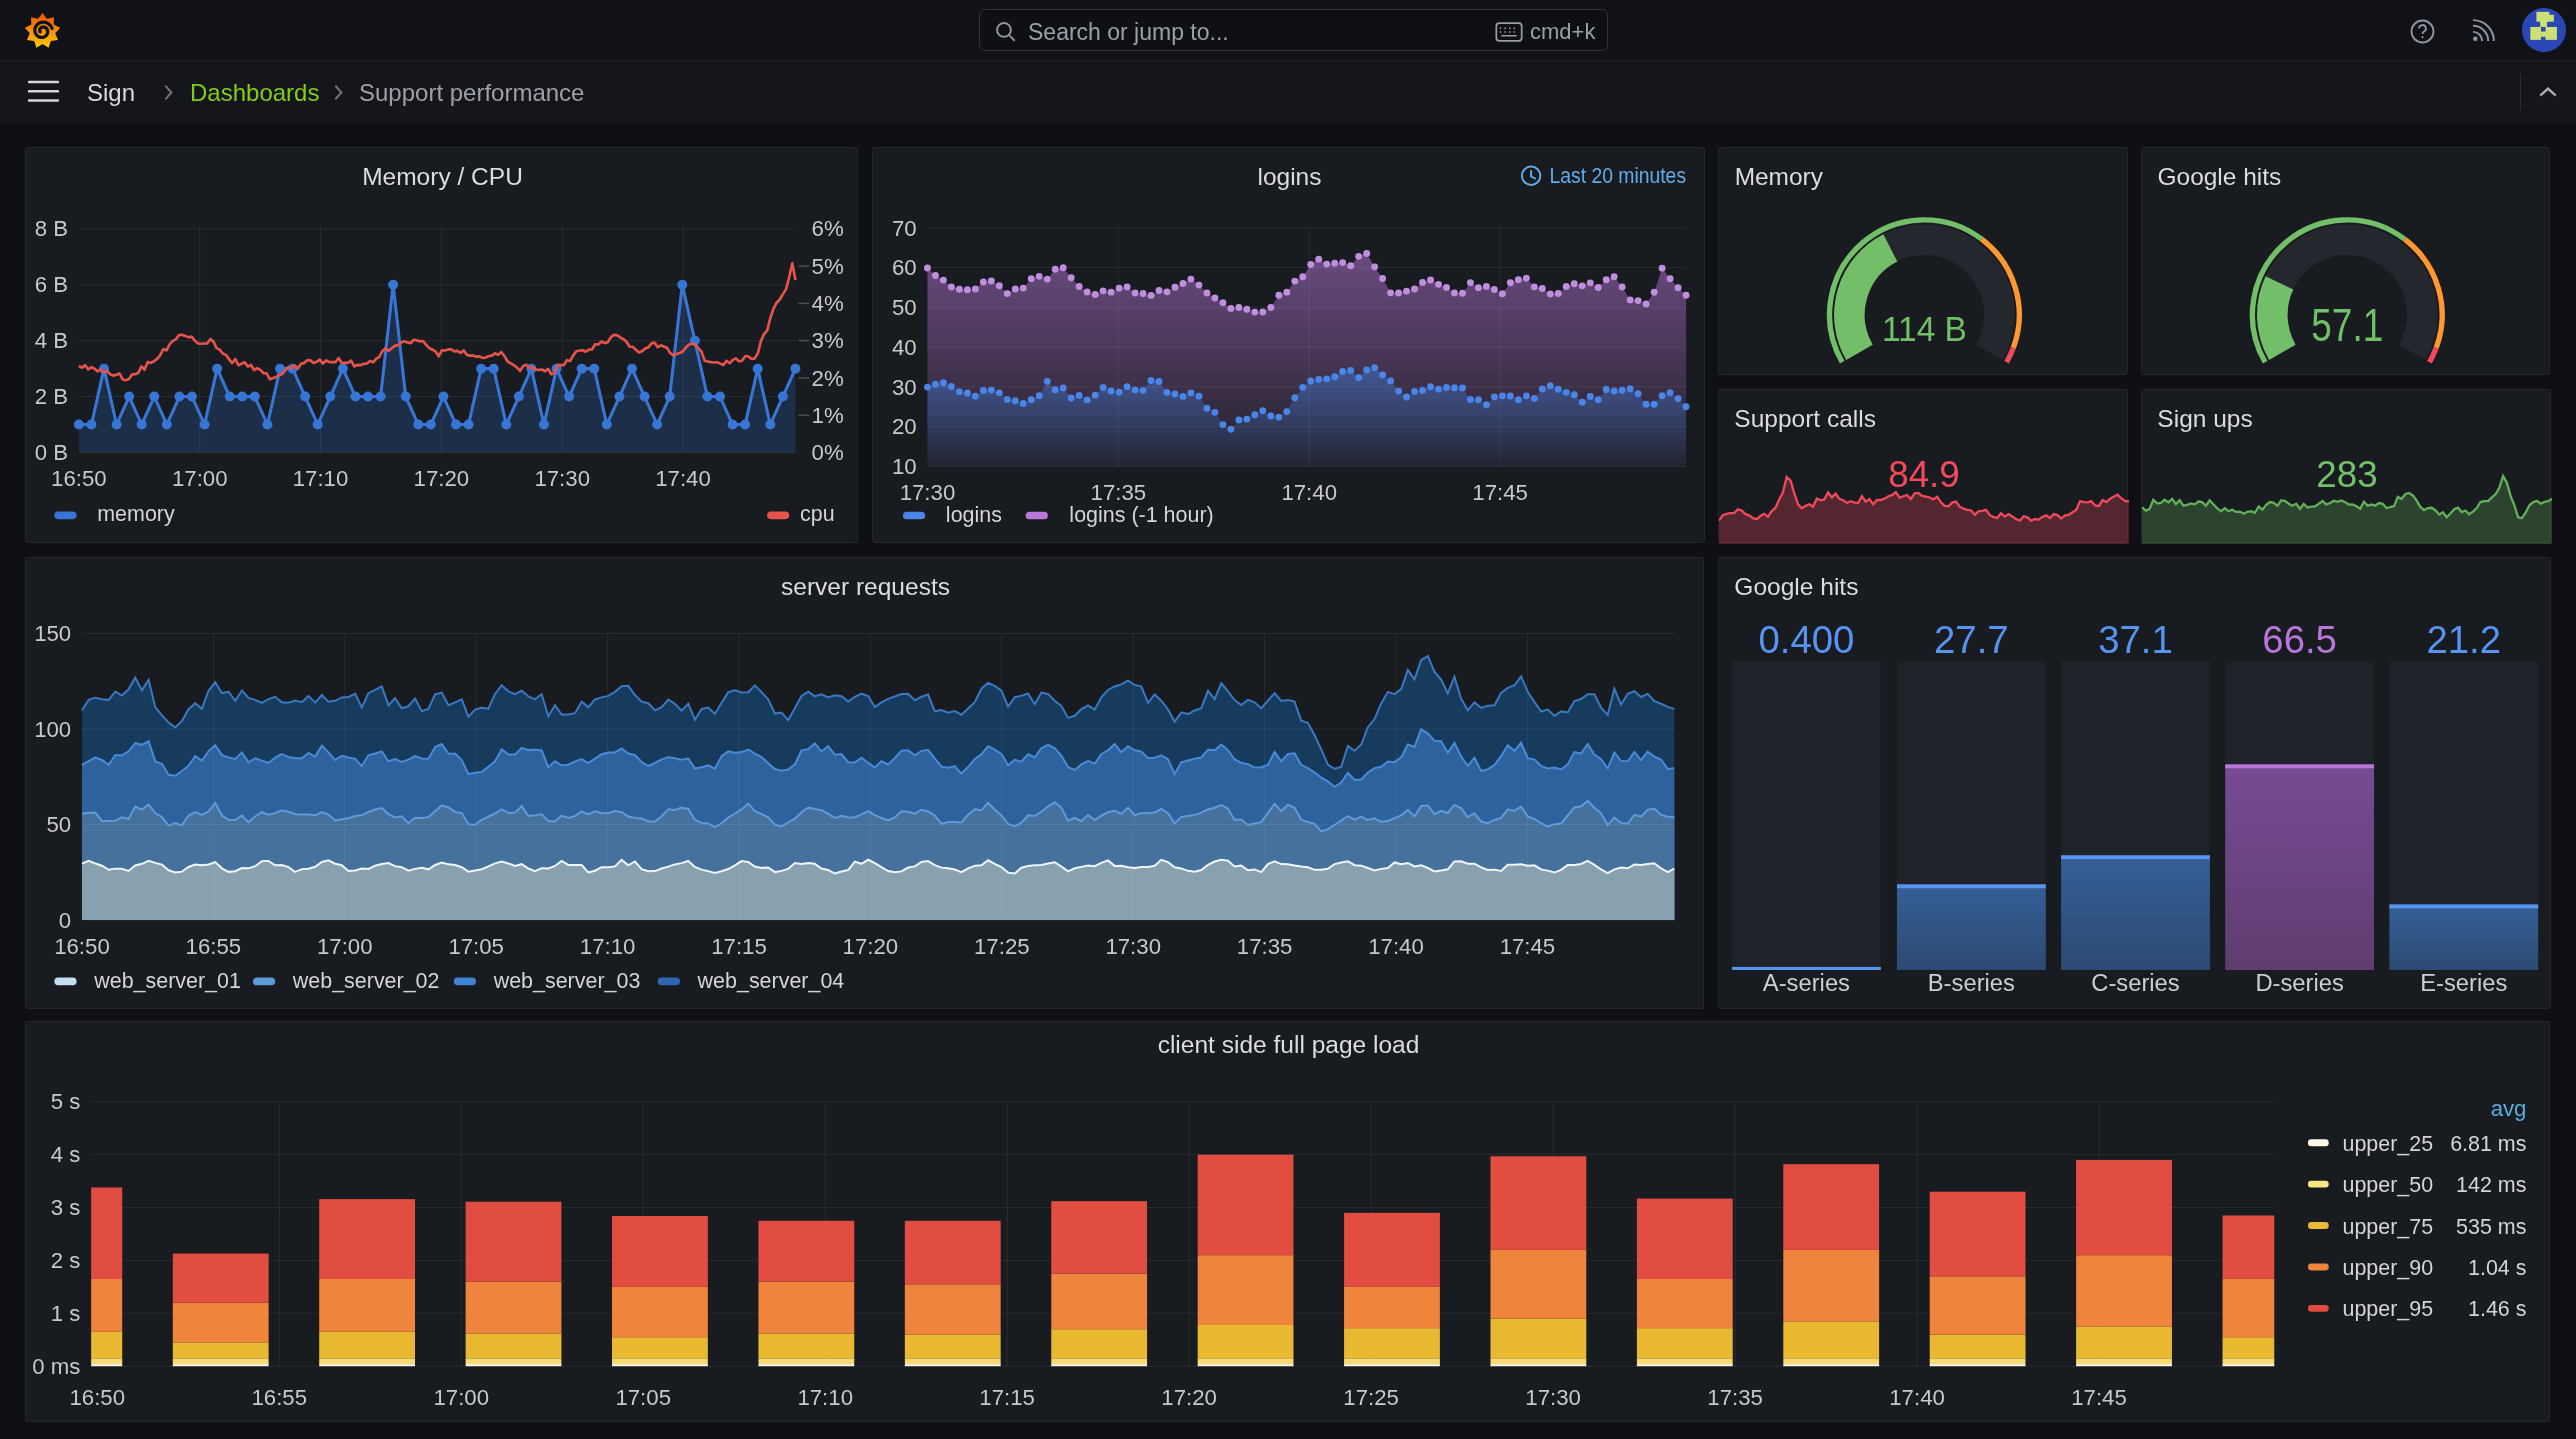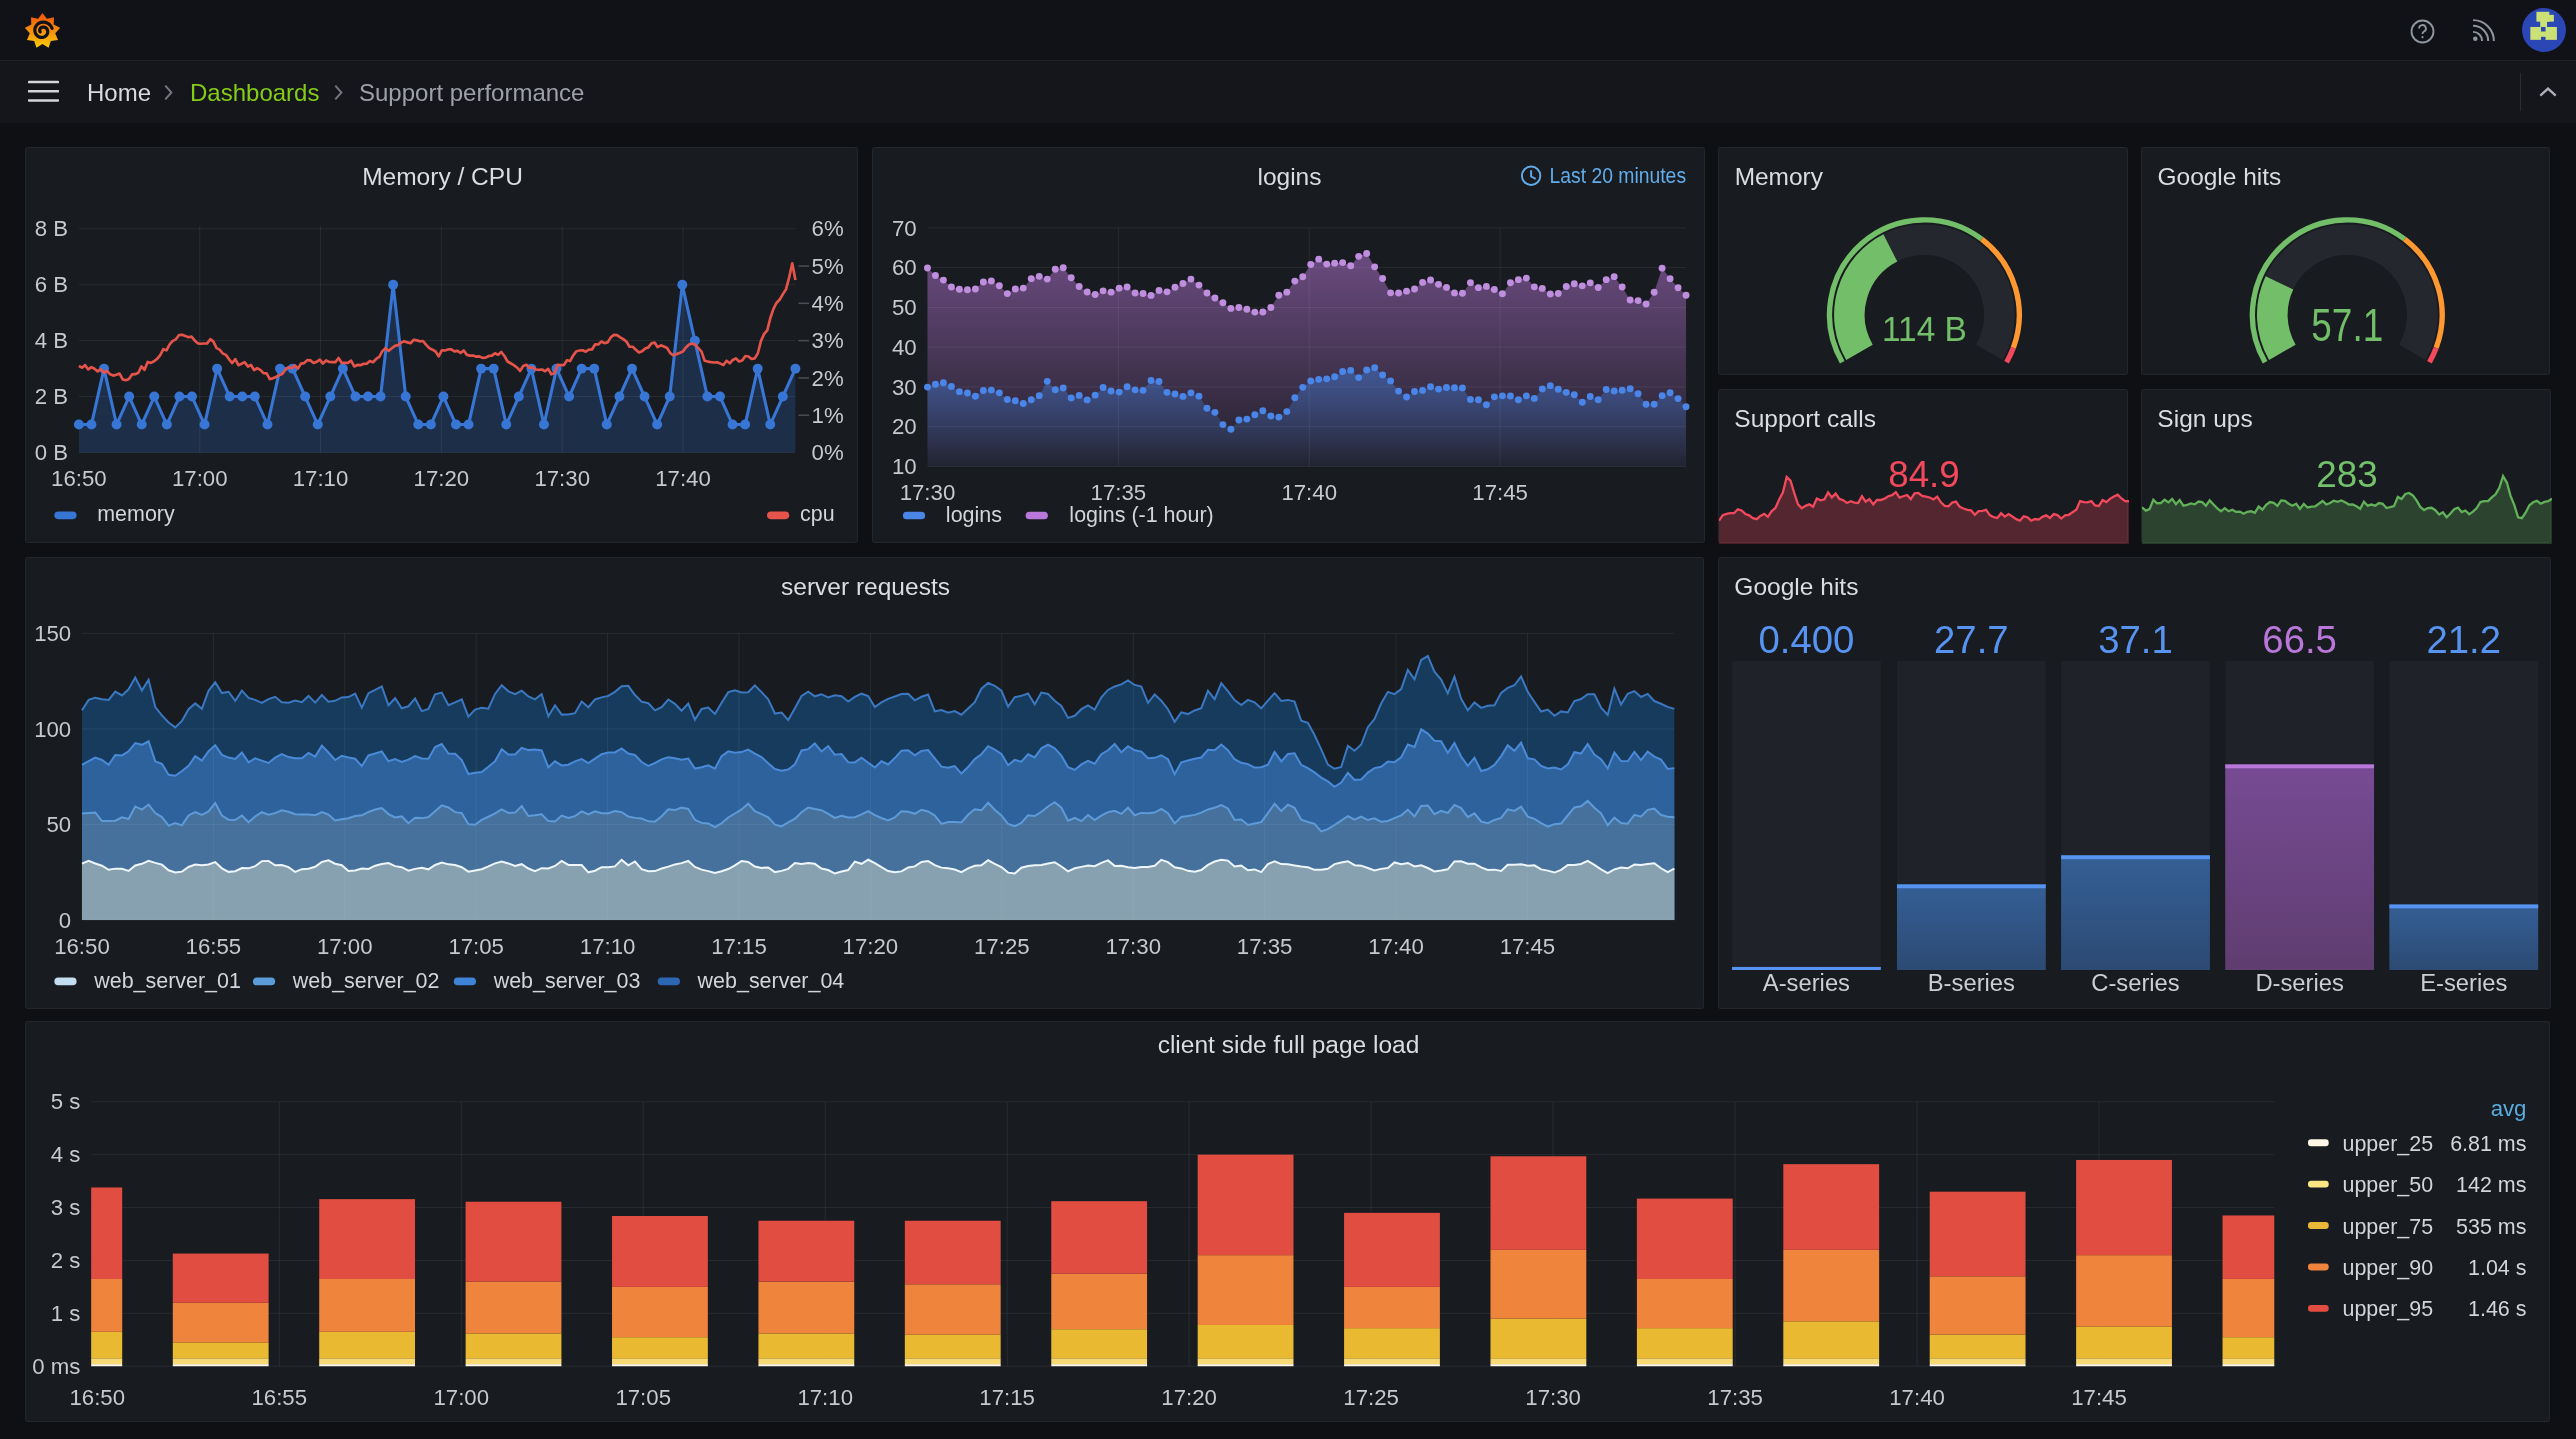--- a/index.html
+++ b/index.html
@@ -11,20 +11,32 @@
     <svg style="position:absolute;left:25px;top:10.7px" width="35" height="40" viewBox="0 0 46 52">
       <defs>
         <linearGradient id="glog" x1="0" y1="0" x2="0" y2="1">
           <stop offset="0" stop-color="#f0510a"></stop>
           <stop offset="1" stop-color="#fbca0a"></stop>
         </linearGradient>
       </defs>
       <path fill="url(#glog)" d="M23.0,2.5 L17.2,10.0 L7.9,8.0 L8.3,17.5 L-0.1,21.9 L6.3,29.0 L2.6,37.7 L12.1,39.0 L15.0,48.1 L23.0,43.0 L31.0,48.1 L33.9,39.0 L43.4,37.8 L39.7,29.0 L46.1,21.9 L37.7,17.5 L38.1,8.0 L28.8,10.0 Z"></path>
       <path d="M35.56,22.64 L34.70,20.73 L33.57,19.01 L32.19,17.52 L30.60,16.29 L28.87,15.34 L27.02,14.69 L25.12,14.35 L23.22,14.33 L21.37,14.61 L19.61,15.18 L18.00,16.01 L16.55,17.08 L15.32,18.35 L14.33,19.77 L13.59,21.32 L13.12,22.94 L12.92,24.59 L12.99,26.22 L13.32,27.80 L13.89,29.27 L14.68,30.61 L15.66,31.78 L16.79,32.76 L18.05,33.53 L19.39,34.08 L20.78,34.39 L22.17,34.47 L23.53,34.33 L24.82,33.98 L26.02,33.43 L27.09,32.70 L28.00,31.84 L28.75,30.85 L29.31,29.78 L29.68,28.66 L29.86,27.51 L29.84,26.39 L29.65,25.30 L29.29,24.28 L28.78,23.37 L28.15,22.56 L27.41,21.89 L26.59,21.37 L25.72,21.00 L24.83,20.79 L23.94,20.72 L23.08,20.81 L22.27,21.03 L21.53,21.37 L20.88,21.81 L20.33,22.34 L19.90,22.93 L19.58,23.57 L19.38,24.22 L19.30,24.87 L19.34,25.50 L19.47,26.09 L19.69,26.63 L19.99,27.09" fill="none" stroke="#111217" stroke-width="4.2" stroke-linecap="round"></path>
     </svg>
+    <div style="position:absolute;left:979px;top:9.2px;width:629px;height:42px;border:1.2px solid #31343b;border-radius:6.1px;background:#0f1014">
+      <svg style="position:absolute;left:14px;top:10px" width="23" height="23" viewBox="0 0 30 30" fill="none" stroke="#9096a0" stroke-width="2.6">
+        <circle cx="13" cy="13" r="9"></circle>
+        <line x1="20" y1="20" x2="27" y2="27"></line>
+      </svg>
+      <span style="position:absolute;left:48px;top:8.4px;font-size:23px;color:#9aa0a8">Search or jump to...</span>
+      <svg style="position:absolute;left:515px;top:11.5px" width="28" height="20" viewBox="0 0 36 26" fill="none" stroke="#9aa0a8" stroke-width="2.2">
+        <rect x="1.5" y="1.5" width="33" height="23" rx="4"></rect>
+        <path d="M6,8 h2 M12,8 h2 M18,8 h2 M24,8 h2 M6,13 h2 M12,13 h2 M18,13 h2 M24,13 h2 M8,18 h20" stroke-width="2"></path>
+      </svg>
+      <span style="position:absolute;left:550px;top:9.2px;font-size:22px;color:#9aa0a8">cmd+k</span>
+    </div>
     <svg style="position:absolute;left:2410px;top:19px" width="25" height="25" viewBox="0 0 33 33" fill="none" stroke="#9096a0" stroke-width="2.4">
       <circle cx="16.5" cy="16.5" r="14.5"></circle>
       <path d="M12,12.5 a4.5,4.5 0 1 1 6.5,4 c-1.6,0.9 -2,1.7 -2,3.2"></path>
       <circle cx="16.5" cy="24" r="1.4" fill="#9096a0" stroke="none"></circle>
     </svg>
     <svg style="position:absolute;left:2470px;top:19px" width="25" height="25" viewBox="0 0 33 33" fill="none" stroke="#9096a0" stroke-width="2.6">
       <circle cx="7" cy="26" r="3" fill="#9096a0" stroke="none"></circle>
       <path d="M4,17 a12,12 0 0 1 12,12 M4,9 a20,20 0 0 1 20,20 M4,1.5 a27.5,27.5 0 0 1 27.5,27.5"></path>
     </svg>
     <svg style="position:absolute;left:2522px;top:8.4px" width="44" height="44" viewBox="0 0 58 58">
@@ -38,21 +50,21 @@
         <rect x="24" y="31" width="9" height="7"></rect>
       </g>
 </svg>
   </div>
 <div style="position:absolute;left:0;top:61px;width:2576px;height:62px;background:#15161c">
     <svg style="position:absolute;left:28px;top:18.4px" width="31" height="24.5" viewBox="0 0 40 32" stroke="#d4d5d9" stroke-width="3.2" stroke-linecap="round">
       <line x1="1" y1="4" x2="39" y2="4"></line>
       <line x1="1" y1="16" x2="39" y2="16"></line>
       <line x1="1" y1="28" x2="39" y2="28"></line>
     </svg>
-    <span style="position:absolute;left:87px;top:18.4px;font-size:24px;color:#d9dadd">Home</span>
+    <span style="position:absolute;left:87px;top:18.4px;font-size:24px;color:#d9dadd">Sign</span>
     <svg style="position:absolute;left:163px;top:23px" width="10.7" height="17" viewBox="0 0 14 22" fill="none" stroke="#73767d" stroke-width="2.6">
       <path d="M3,2 L11,11 L3,20"></path>
     </svg>
     <span style="position:absolute;left:190px;top:18.4px;font-size:24px;color:#84cc16">Dashboards</span>
     <svg style="position:absolute;left:333px;top:23px" width="10.7" height="17" viewBox="0 0 14 22" fill="none" stroke="#73767d" stroke-width="2.6">
       <path d="M3,2 L11,11 L3,20"></path>
     </svg>
     <span style="position:absolute;left:359px;top:18.4px;font-size:24px;color:#9da0a7">Support performance</span>
     <div style="position:absolute;left:2520px;top:12.3px;width:0.8px;height:38px;background:#2a2c33"></div>
     <svg style="position:absolute;left:2534px;top:23px" width="28" height="17" viewBox="0 0 36 22" fill="none" stroke="#aeb1b7" stroke-width="3">

